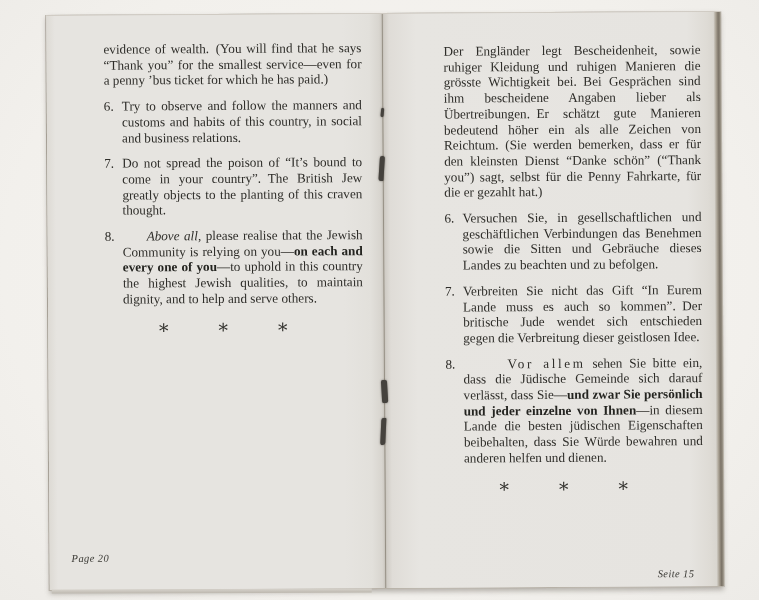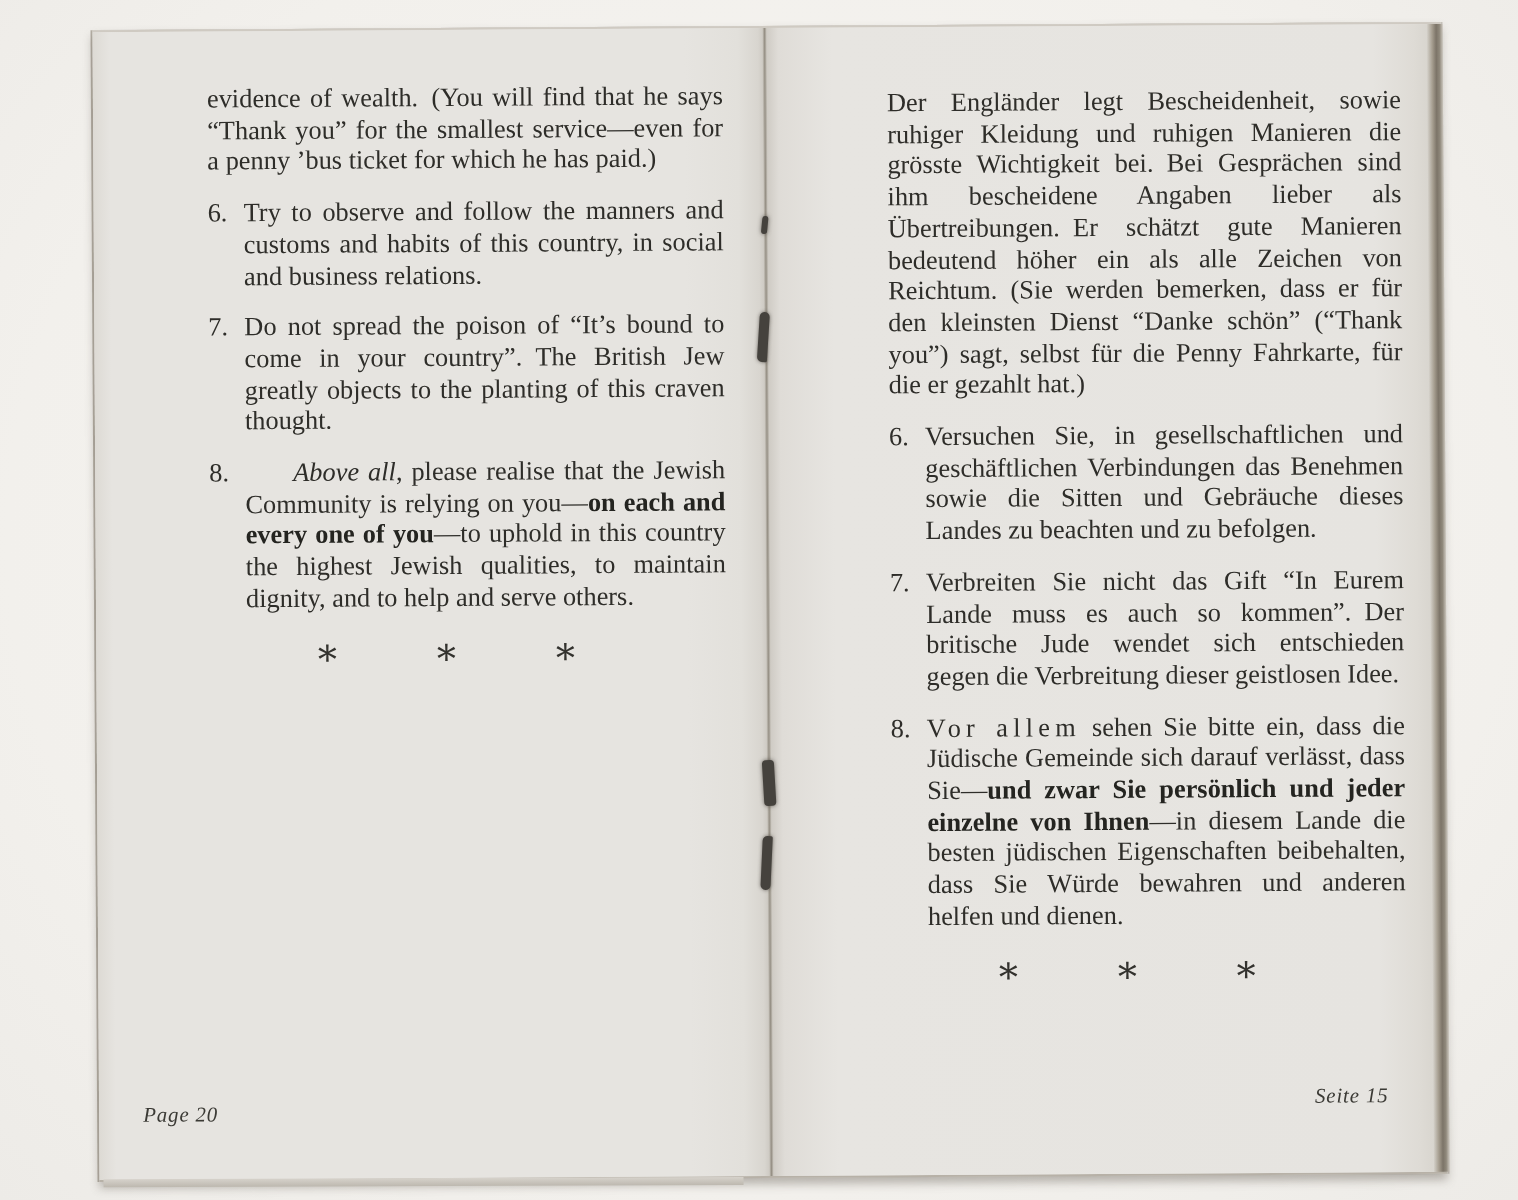--- a/index.html
+++ b/index.html
@@ -52,38 +52,38 @@
   .page-right .text-col{left:61px;top:30px;width:257px;}
 
   .para{margin:0 0 10px 0;}
   .item{display:flex;margin:0 0 10px 0;}
   .num{flex:none;width:18px;}
   .body{flex:1;margin:0;text-align:justify;}
 
   .run-normal{font-style:normal;font-weight:normal;}
   .run-italic{font-style:italic;margin-left:24px;}
   .run-bold{font-weight:bold;color:#242420;}
-  .run-spaced{letter-spacing:2.6px;}
+  .run-spaced{letter-spacing:2.6px;margin-left:44px;}
 
   .asterisks{
     display:flex;justify-content:center;gap:50px;
     margin-top:16px;transform:translateX(-11px);
     height:14px;
   }
   .ast{
     display:inline-block;font-size:19px;line-height:8px;
     color:#33322e;transform:translateY(3px);
     font-family:"DejaVu Serif", serif;
   }
   .page-num{
     position:absolute;font-style:italic;font-size:10.5px;
     color:#3b3a35;letter-spacing:0.4px;
   }
   .page-num.left{left:22px;top:537px;}
-  .page-num.right{left:272px;top:531px;}
+  .page-num.right{left:272px;top:556px;}
 
   .under-page-edge{
     position:absolute;left:2px;bottom:-4px;width:320px;height:4px;
     background:linear-gradient(180deg,#d6d2cb,#bdb8af);
     transform:rotate(0.15deg);
   }
 </style>
 </head>
 <body>
 

